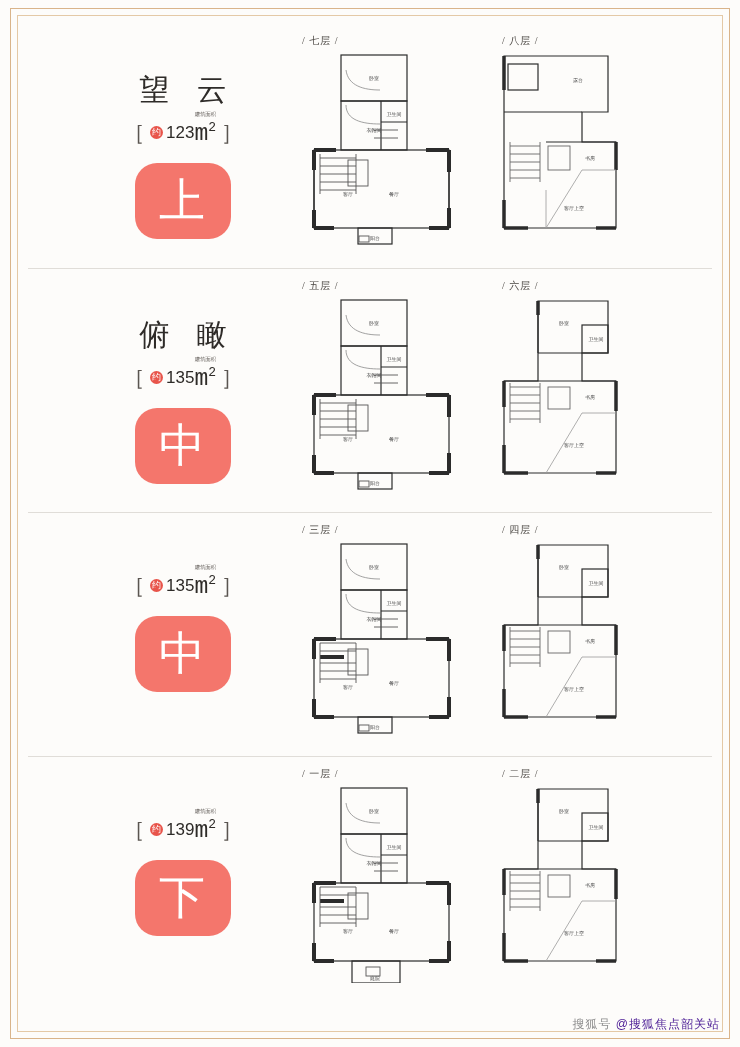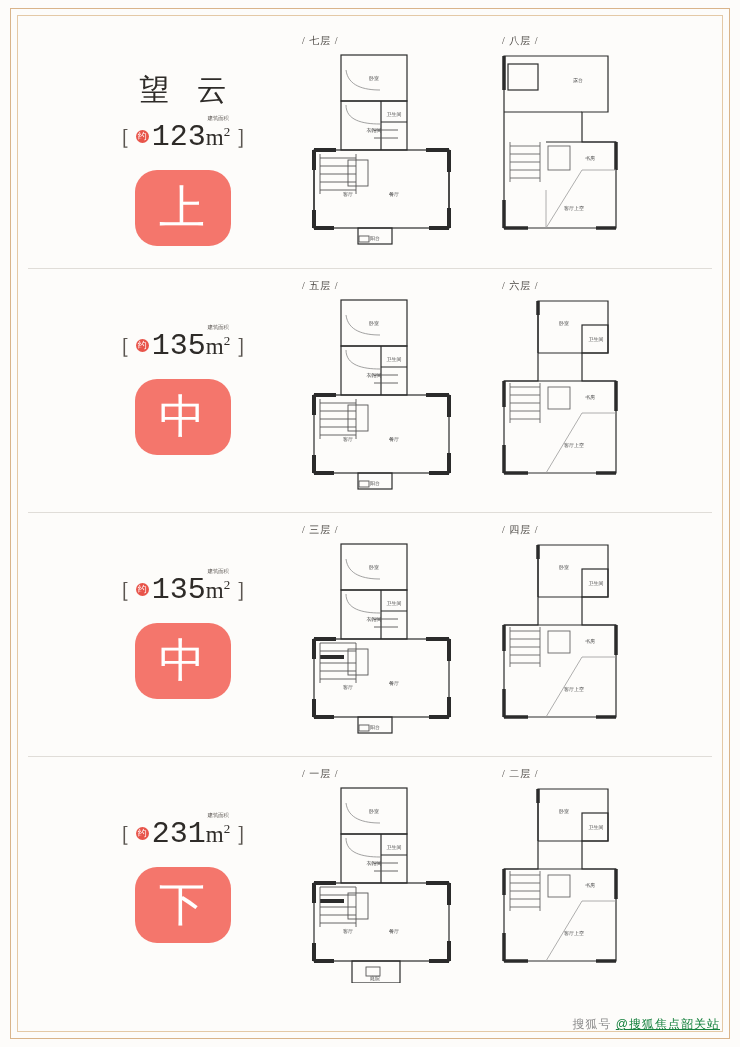--- a/index.html
+++ b/index.html
@@ -87,27 +87,27 @@
     line-height: 13px;
     border-radius: 50%;
     background: #e8544a;
     color: #ffffff;
     font-size: 9px;
     text-align: center;
     margin: 0 3px 0 5px;
     transform: translateY(-1px);
   }
   .area-num {
-    font-family: Liberation Mono, monospace;
-    font-size: 30px;
+    font-family: Liberation Sans, sans-serif;
+    font-size: 17px;
     letter-spacing: 0px;
   }
   .area-unit {
     position: relative;
-    font-family: Liberation Serif, serif;
+    font-family: Liberation Mono, monospace;
     font-size: 23px;
     margin-right: 5px;
   }
   .area-unit .over {
     position: absolute;
     left: 0;
     top: -9px;
     width: 100%;
     text-align: center;
     font-size: 5.5px;
@@ -151,21 +151,21 @@
   .plan-svg { display: block; }
   .watermark {
     position: absolute;
     right: 20px;
     bottom: 14px;
     font-size: 12px;
     color: #8d8d8d;
     letter-spacing: 1px;
     white-space: nowrap;
   }
-  .wm-strong { color: #15803d; text-decoration: underline; }
+  .wm-strong { color: #4c1d95; }
 </style>
 </head>
 <body>
 
 <div class="page">
   <div class="frame-outer"></div>
   <div class="frame-inner"></div>
 
   <div class="content">
 
@@ -246,20 +246,21 @@
             <text x="92" y="32">露台</text>
             <text x="104" y="110">书房</text>
             <text x="88" y="160">客厅上空</text>
           </g>
         </svg>
       </div>
     </div>
 
     <div class="row">
       <div class="row-left">
+        <div class="row-title">俯 瞰</div>
         <div class="area-line">
           <span class="bracket">［</span>
           <span class="approx-badge">约</span>
           <span class="area-num">135</span>
           <span class="area-unit">
             <span class="over">建筑面积</span>
             <span>m</span><span class="sup">2</span>
           </span>
           <span class="bracket">］</span>
         </div>
@@ -409,21 +410,21 @@
           </g>
         </svg>
       </div>
     </div>
 
     <div class="row">
       <div class="row-left">
         <div class="area-line">
           <span class="bracket">［</span>
           <span class="approx-badge">约</span>
-          <span class="area-num">231</span>
+          <span class="area-num">139</span>
           <span class="area-unit">
             <span class="over">建筑面积</span>
             <span>m</span><span class="sup">2</span>
           </span>
           <span class="bracket">］</span>
         </div>
         <div class="level-badge">下</div>
       </div>
 
       <div class="plan plan-b">

